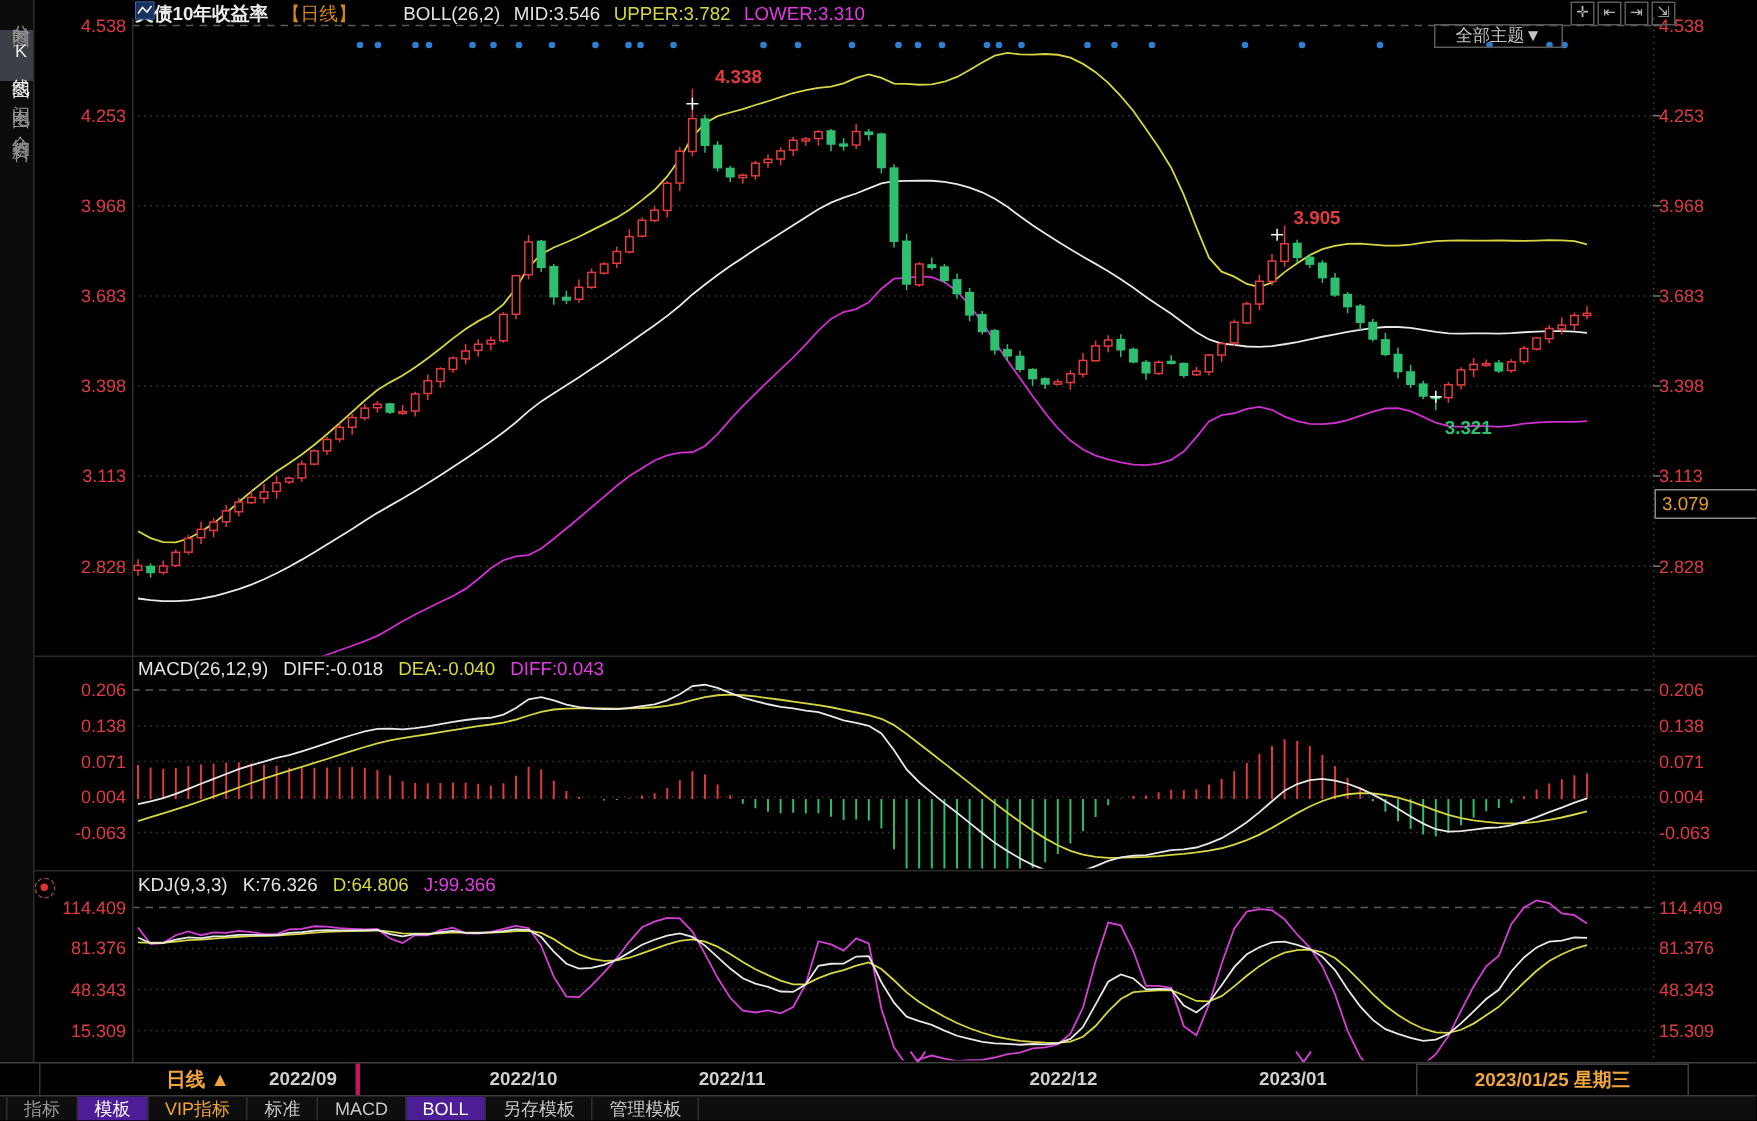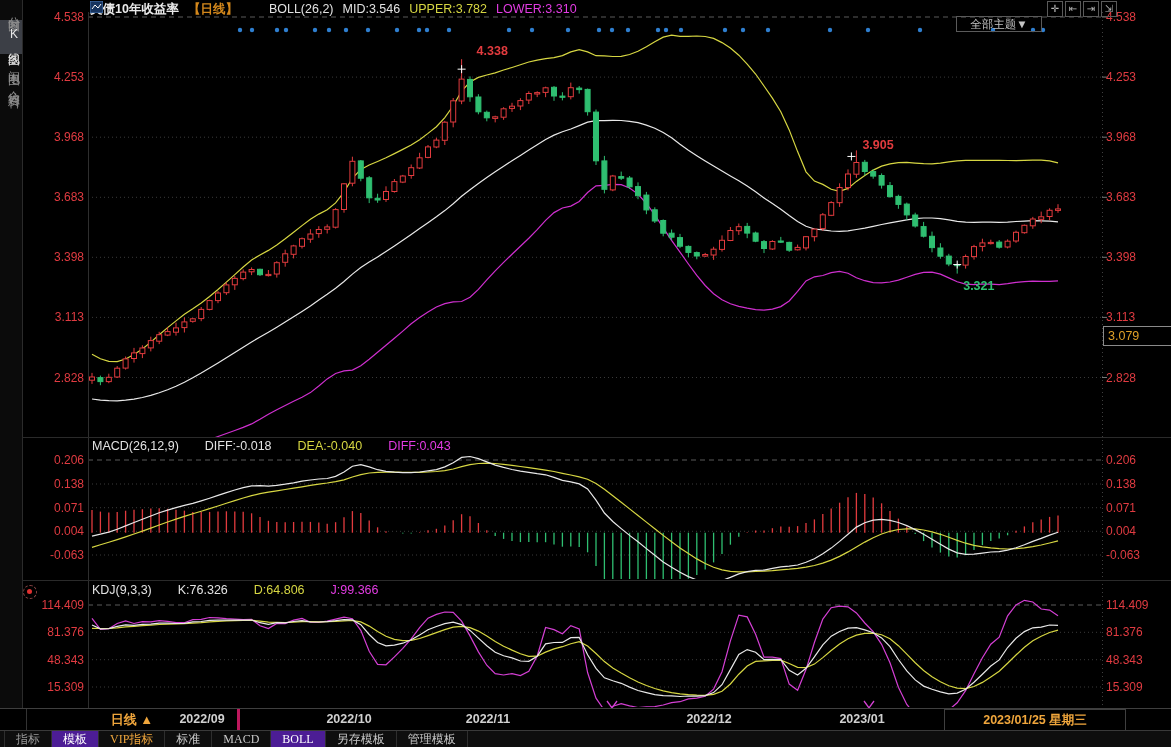--- a/index.html
+++ b/index.html
@@ -9,55 +9,55 @@
   
   #sidebar{position:absolute;left:0;top:0;width:22px;height:708px;background:#0b0b0b;
            border-right:1px solid #2b2b2b;z-index:5;}
   .side-item{writing-mode:vertical-rl;text-orientation:upright;letter-spacing:2px;
              color:#8d8d8d;font-size:12px;width:22px;text-align:center;padding:7px 0;cursor:pointer;}
   .side-item.sel{background:#3c3f46;color:#e6e6e6;}
   
   #header{position:absolute;left:90px;top:1px;height:16px;z-index:6;white-space:nowrap;
           font-size:12.5px;display:flex;align-items:center;gap:9px;}
   #header .t{color:#eaeaea;font-weight:bold;}
-  #header .p{color:#d4881c;font-weight:bold;cursor:pointer;}
+  #header .p{color:#d4881c;font-weight:normal;cursor:pointer;}
   #header .w{color:#e2e2e2;}
   #header .yel{color:#d6d642;}
   #header .mag{color:#e23be2;}
   #theme-btn{position:absolute;left:956px;top:16px;width:84px;height:14px;border:1px solid #5a5a5a;
              color:#c4c4c4;font-size:11.5px;text-align:center;line-height:14px;z-index:7;cursor:pointer;}
   .toolbtn{position:absolute;top:1px;width:14px;height:14px;border:1px solid #5a5a5a;color:#b8b8b8;
            font-size:10px;text-align:center;line-height:14px;z-index:7;cursor:pointer;}
   
   .ylab{position:absolute;font-size:12px;color:#e03b41;line-height:14px;z-index:4;}
   .ylab.l{left:30px;width:54px;text-align:right;}
   .ylab.r{left:1106px;width:60px;text-align:left;}
   #lastprice{position:absolute;left:1103px;top:326px;width:64px;height:18px;border:1px solid #8a8a8a;
              background:#000;color:#e0a028;font-size:12.5px;line-height:18px;padding-left:4px;z-index:6;}
   
-  .panel-head{position:absolute;left:92px;font-size:12.5px;z-index:6;white-space:nowrap;display:flex;gap:26px;}
+  .panel-head{position:absolute;left:92px;font-size:12.5px;z-index:6;white-space:nowrap;display:flex;gap:10px;}
   .panel-head .w{color:#e2e2e2;}
   .panel-head .yel{color:#d6d642;}
   .panel-head .mag{color:#e23be2;}
   #kdj-marker{position:absolute;left:23px;top:585px;width:12px;height:12px;border:1px dashed #8a4444;
               border-radius:50%;z-index:6;}
   #kdj-marker::after{content:"";position:absolute;left:3px;top:3px;width:5px;height:5px;background:#e03030;border-radius:50%;}
   
   #time-axis{position:absolute;left:0;top:708px;width:1171px;height:22px;border-top:1px solid #3f3f3f;
              background:#000;z-index:6;}
   #period-cell{position:absolute;left:26px;top:0;width:210px;height:21px;border-left:1px solid #333;
                border-right:3px solid #be185d;color:#f0a63c;font-weight:bold;font-size:13px;
                text-align:center;line-height:21px;cursor:pointer;}
   .month-lab{position:absolute;top:3px;width:90px;text-align:center;color:#d0d0d0;font-size:12.5px;font-weight:bold;}
   #cur-date{position:absolute;left:944px;top:0;width:180px;height:20px;border:1px solid #3f3f3f;
             color:#f0a63c;font-size:12.5px;font-weight:bold;text-align:center;line-height:20px;}
   
   #tabbar{position:absolute;left:0;top:730px;width:1171px;height:17px;background:#0e0e0e;
           border-top:1px solid #3a3a3a;display:flex;z-index:6;font-size:12px;}
-  .tab{padding:0 11px;line-height:16px;color:#c8c8c8;border-right:1px solid #2e2e2e;cursor:pointer;white-space:nowrap;font-family:Liberation Serif, serif;}
+  .tab{padding:0 11px;line-height:16px;color:#c8c8c8;border-right:1px solid #2e2e2e;cursor:pointer;white-space:nowrap;}
   .tab:first-child{border-left:1px solid #2e2e2e;margin-left:4px;}
   .tab.sel{background:#4c1d95;color:#fff;}
 </style>
 </head>
 <body>
 
 <div id="app">
 
   <svg id="chart-svg" width="1171" height="747" viewBox="0 0 1171 747">
       <defs>

